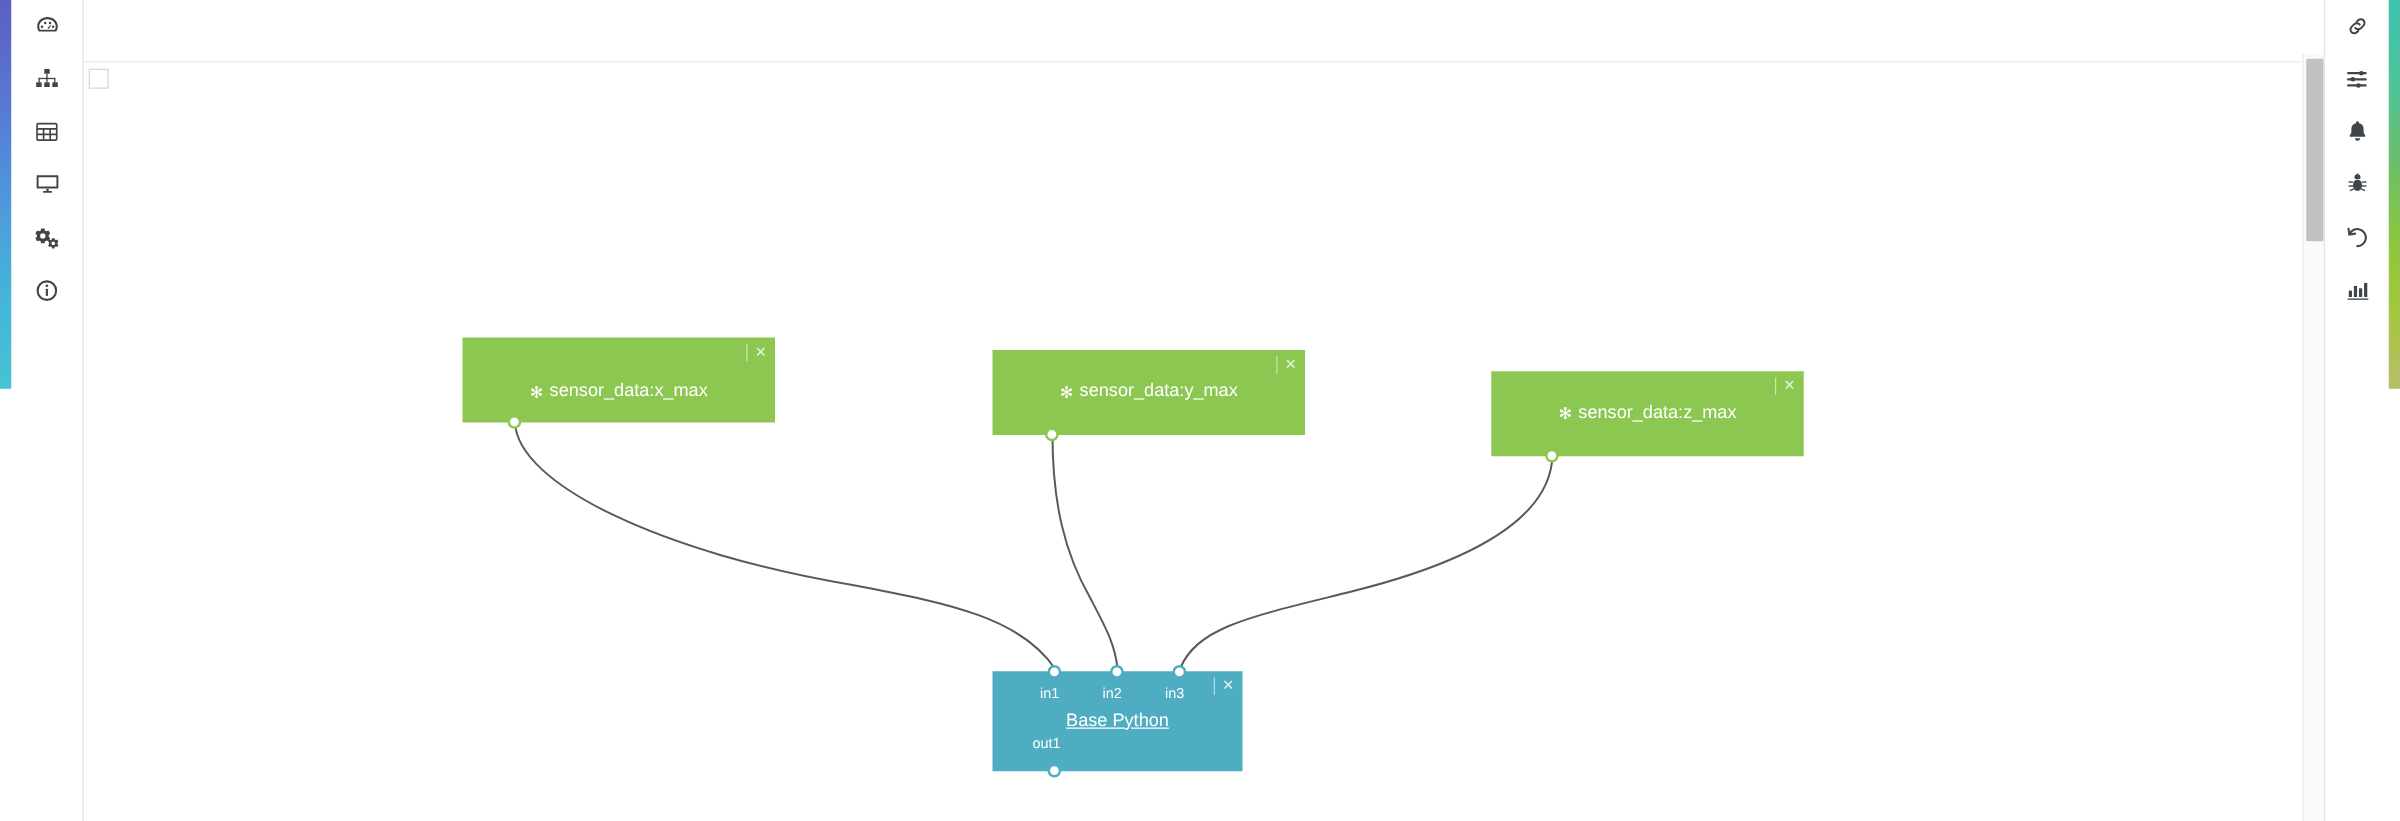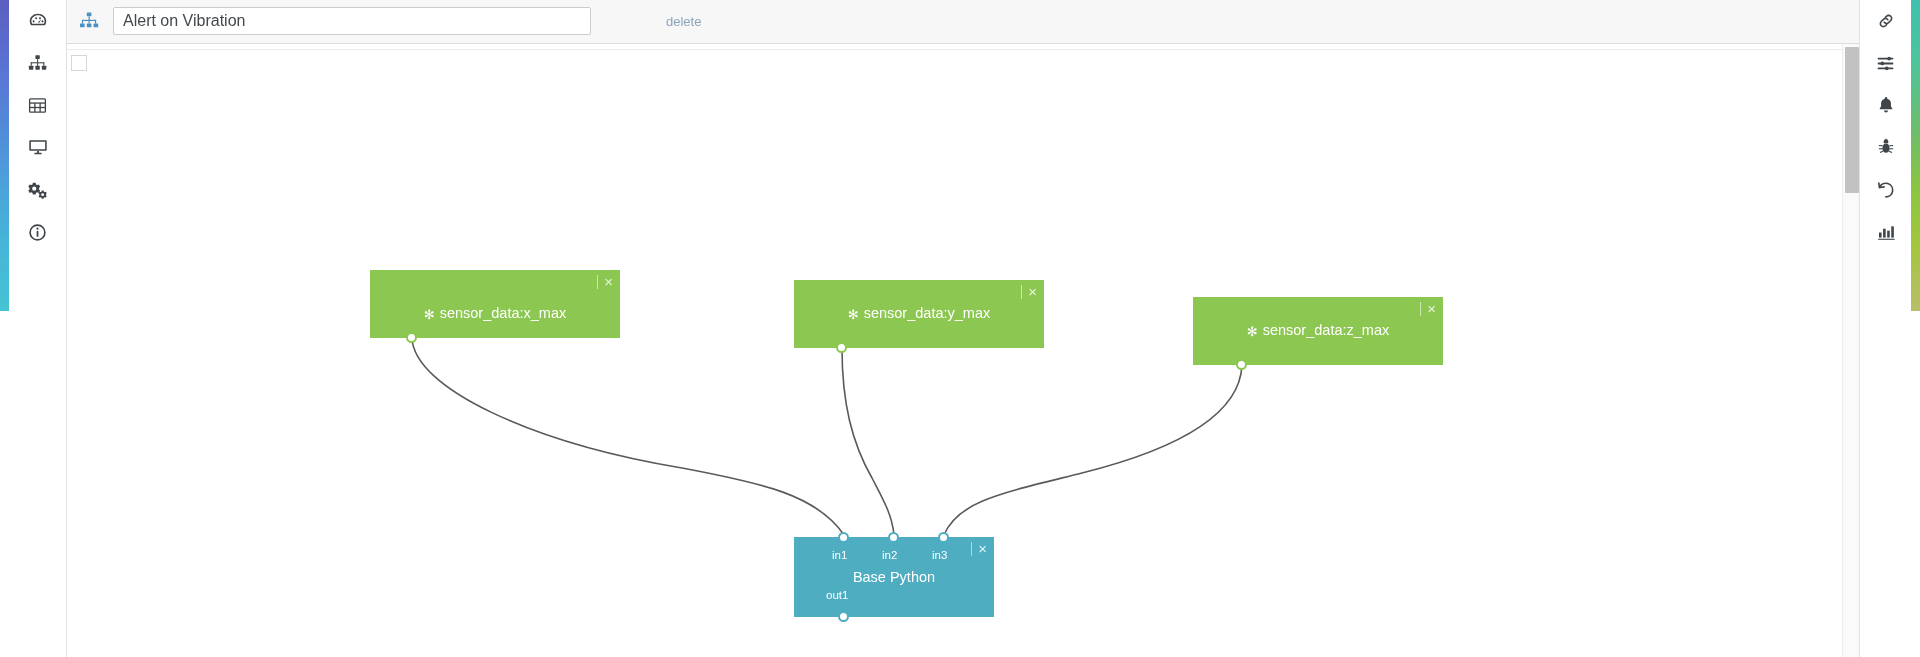--- a/index.html
+++ b/index.html
@@ -306,39 +306,20 @@
       <span>
         <svg width="21" height="21" viewBox="0 0 24 24" fill="#3f4549">
           <path d="M12 2.6a9.4 9.4 0 100 18.8 9.4 9.4 0 000-18.8zm0 1.9a7.5 7.5 0 110 15 7.5 7.5 0 010-15z"></path>
           <rect x="11" y="10.2" width="2" height="6.6" rx="0.6"></rect>
           <circle cx="12" cy="7.6" r="1.25"></circle>
         </svg>
       </span>
     </div>
   </div>
 
-  <div id="topbar">
-    <div id="flow-type-icon">
-      <svg width="22" height="22" viewBox="0 0 24 24" fill="#4a90c2">
-        <rect x="9.6" y="2.6" width="5" height="4.3" rx="0.6"></rect>
-        <rect x="2.2" y="14.6" width="5" height="4.3" rx="0.6"></rect>
-        <rect x="9.6" y="14.6" width="5" height="4.3" rx="0.6"></rect>
-        <rect x="17" y="14.6" width="5" height="4.3" rx="0.6"></rect>
-        <rect x="11.5" y="7" width="1.3" height="4"></rect>
-        <rect x="4.3" y="10.7" width="15.4" height="1.3"></rect>
-        <rect x="4.3" y="10.7" width="1.3" height="4"></rect>
-        <rect x="11.5" y="10.7" width="1.3" height="4"></rect>
-        <rect x="18.5" y="10.7" width="1.3" height="4"></rect>
-      </svg>
-    </div>
-
-    <input id="flow-title-input" type="text" value="Alert on Vibration" style="">
-
-    <a id="delete-link" href="#">delete</a>
-  </div>
 
   <div id="canvas-wrap">
     <div id="canvas-inner-border"></div>
     <div id="canvas-handle"></div>
 
     <svg id="edges-svg">
 
       <path d="M350,295 C 352,345 470,400 620,425 C 700,440 755,452 782,492" fill="none" stroke="#5a5a5a" stroke-width="1.6"></path>
 
       <path d="M780,305 C 780,360 790,400 810,435 C 822,458 830,472 832,492" fill="none" stroke="#5a5a5a" stroke-width="1.6"></path>
@@ -374,21 +355,21 @@
       <span class="node-close">×</span>
 
       <span class="port port-in-blue" style="left:44px; top:-5px;"></span>
       <span class="port port-in-blue" style="left:94px; top:-5px;"></span>
       <span class="port port-in-blue" style="left:144px; top:-5px;"></span>
 
       <span class="port-label" style="left:38px; top:12px;text-align:right;">in1</span>
       <span class="port-label" style="left:88px; top:12px;">in2</span>
       <span class="port-label" style="left:138px; top:12px;">in3</span>
 
-      <div class="node-title" style="top:32px;">
+      <div class="node-title" style="top:32px;text-decoration:underline;">
         <span>Base Python</span>
       </div>
 
       <span class="port-label" style="left:32px; top:52px;">out1</span>
       <span class="port port-out-blue" style="left:44px; top:74px;"></span>
     </div>
 
     <div id="vscroll-track">
       <div id="vscroll-thumb"></div>
     </div>

